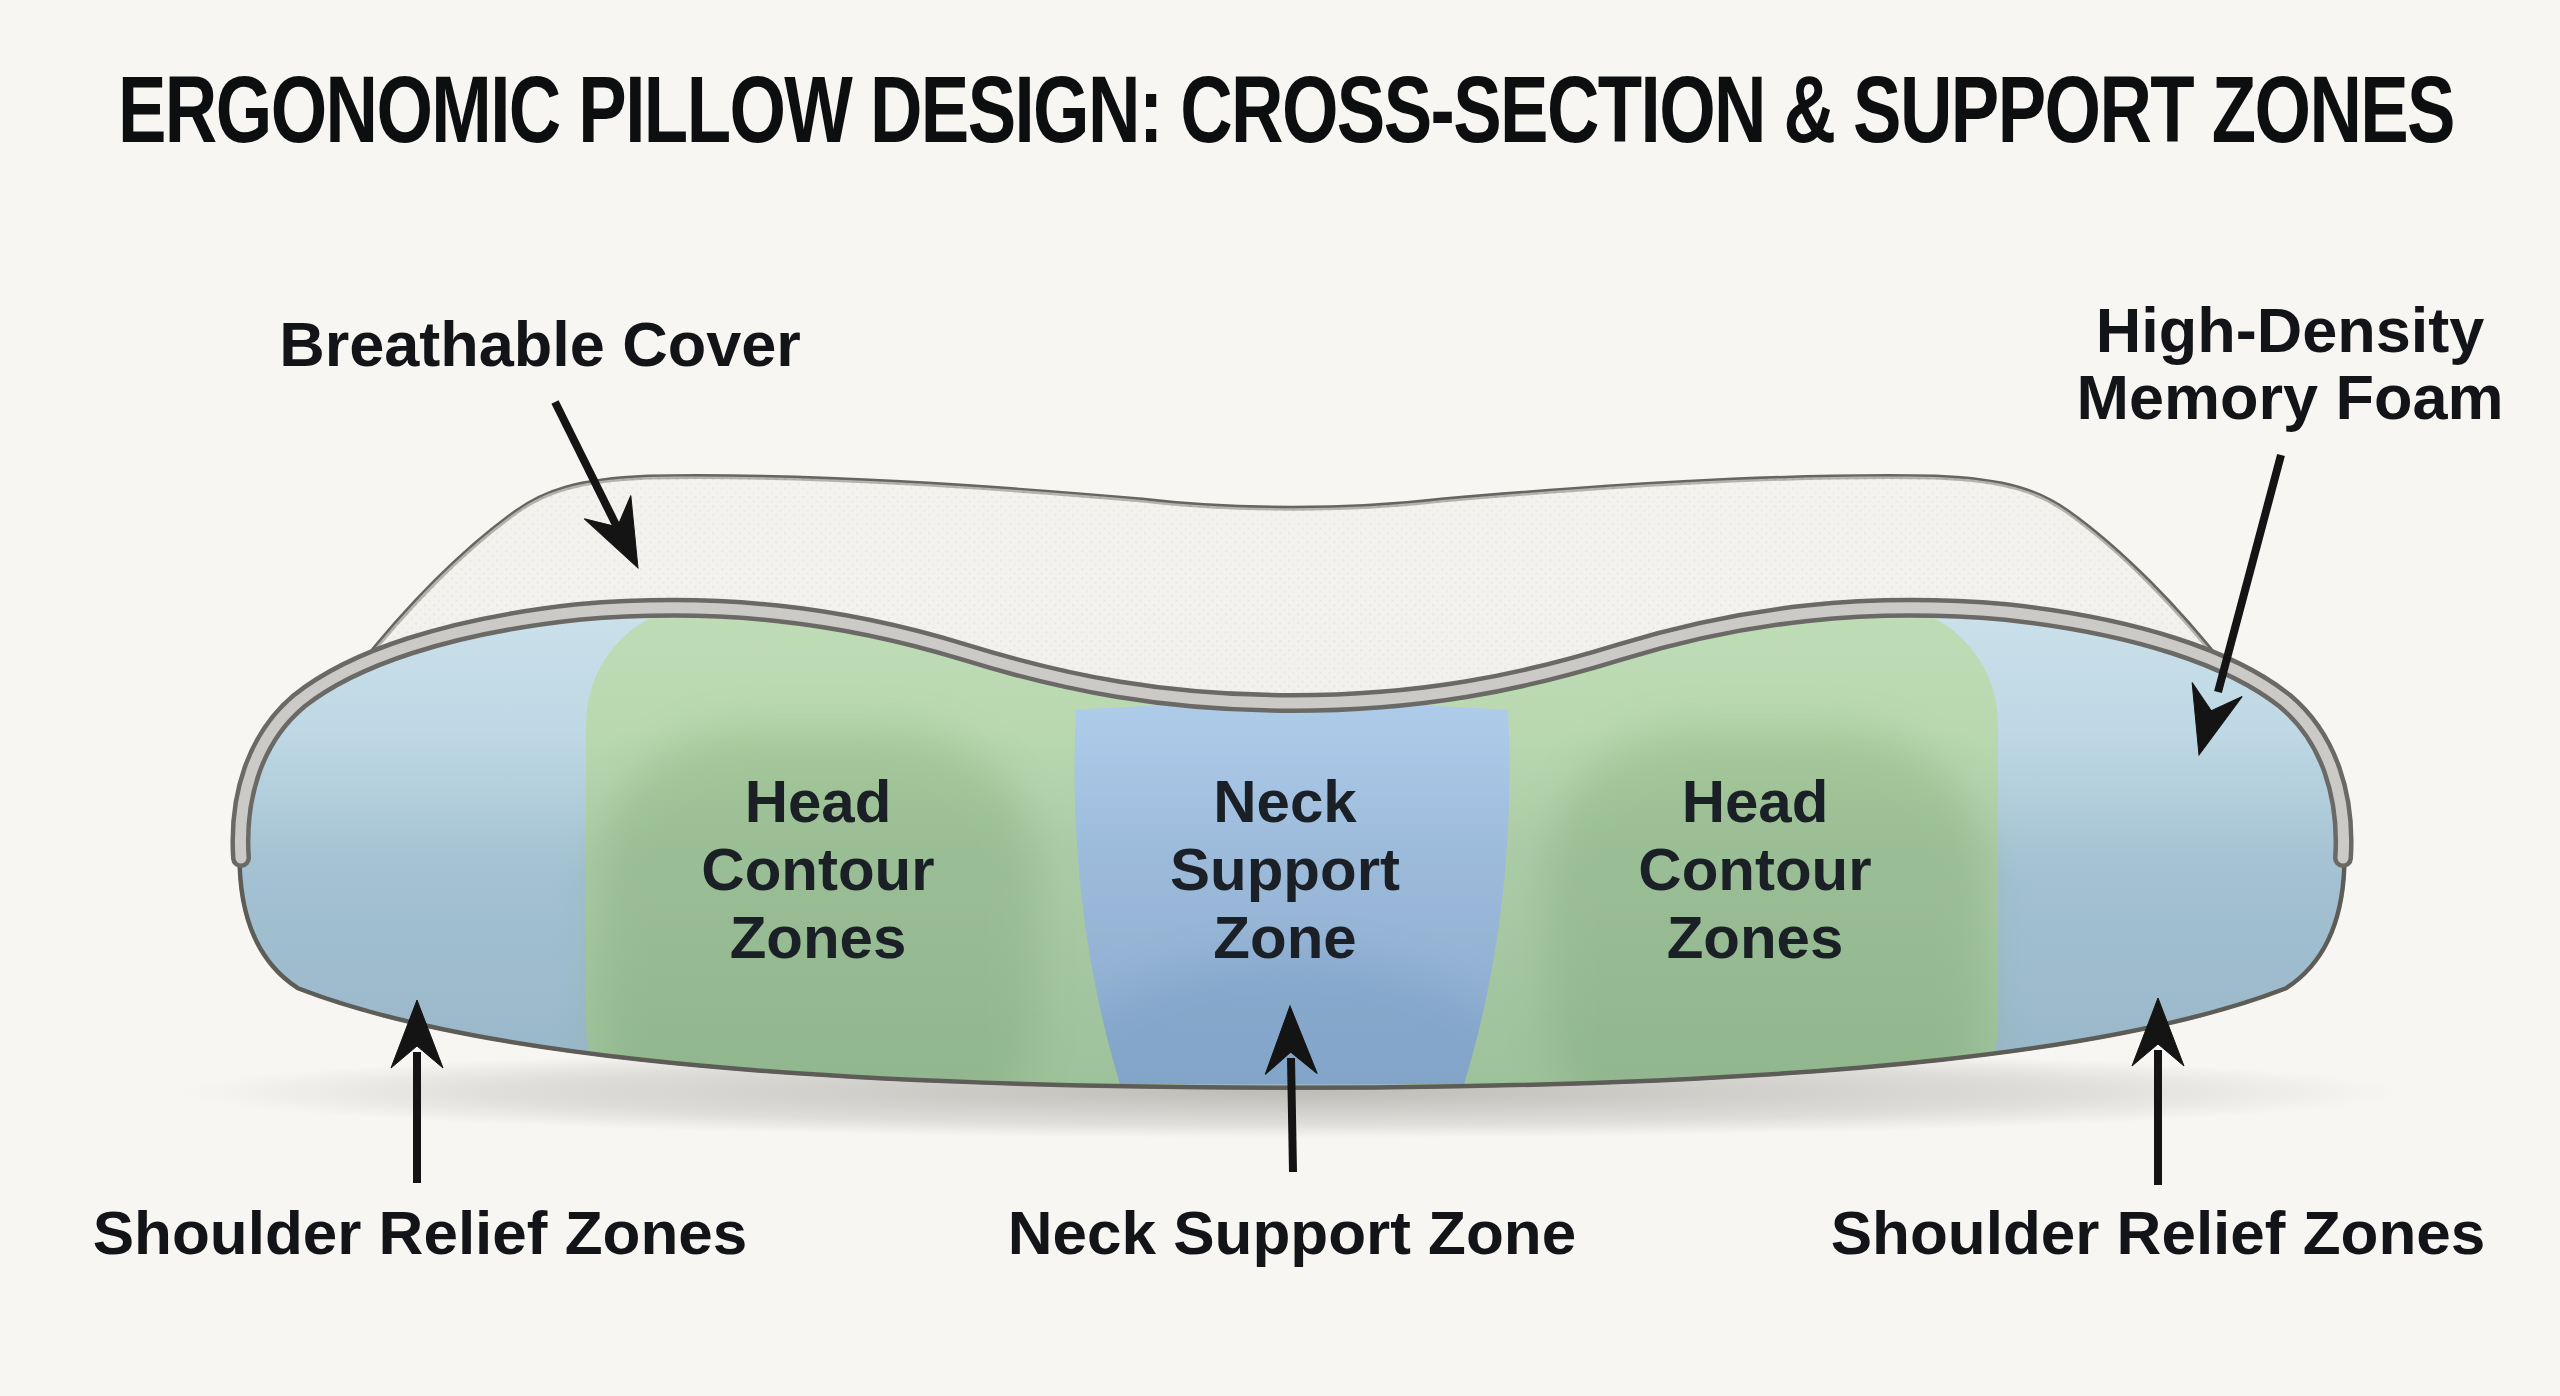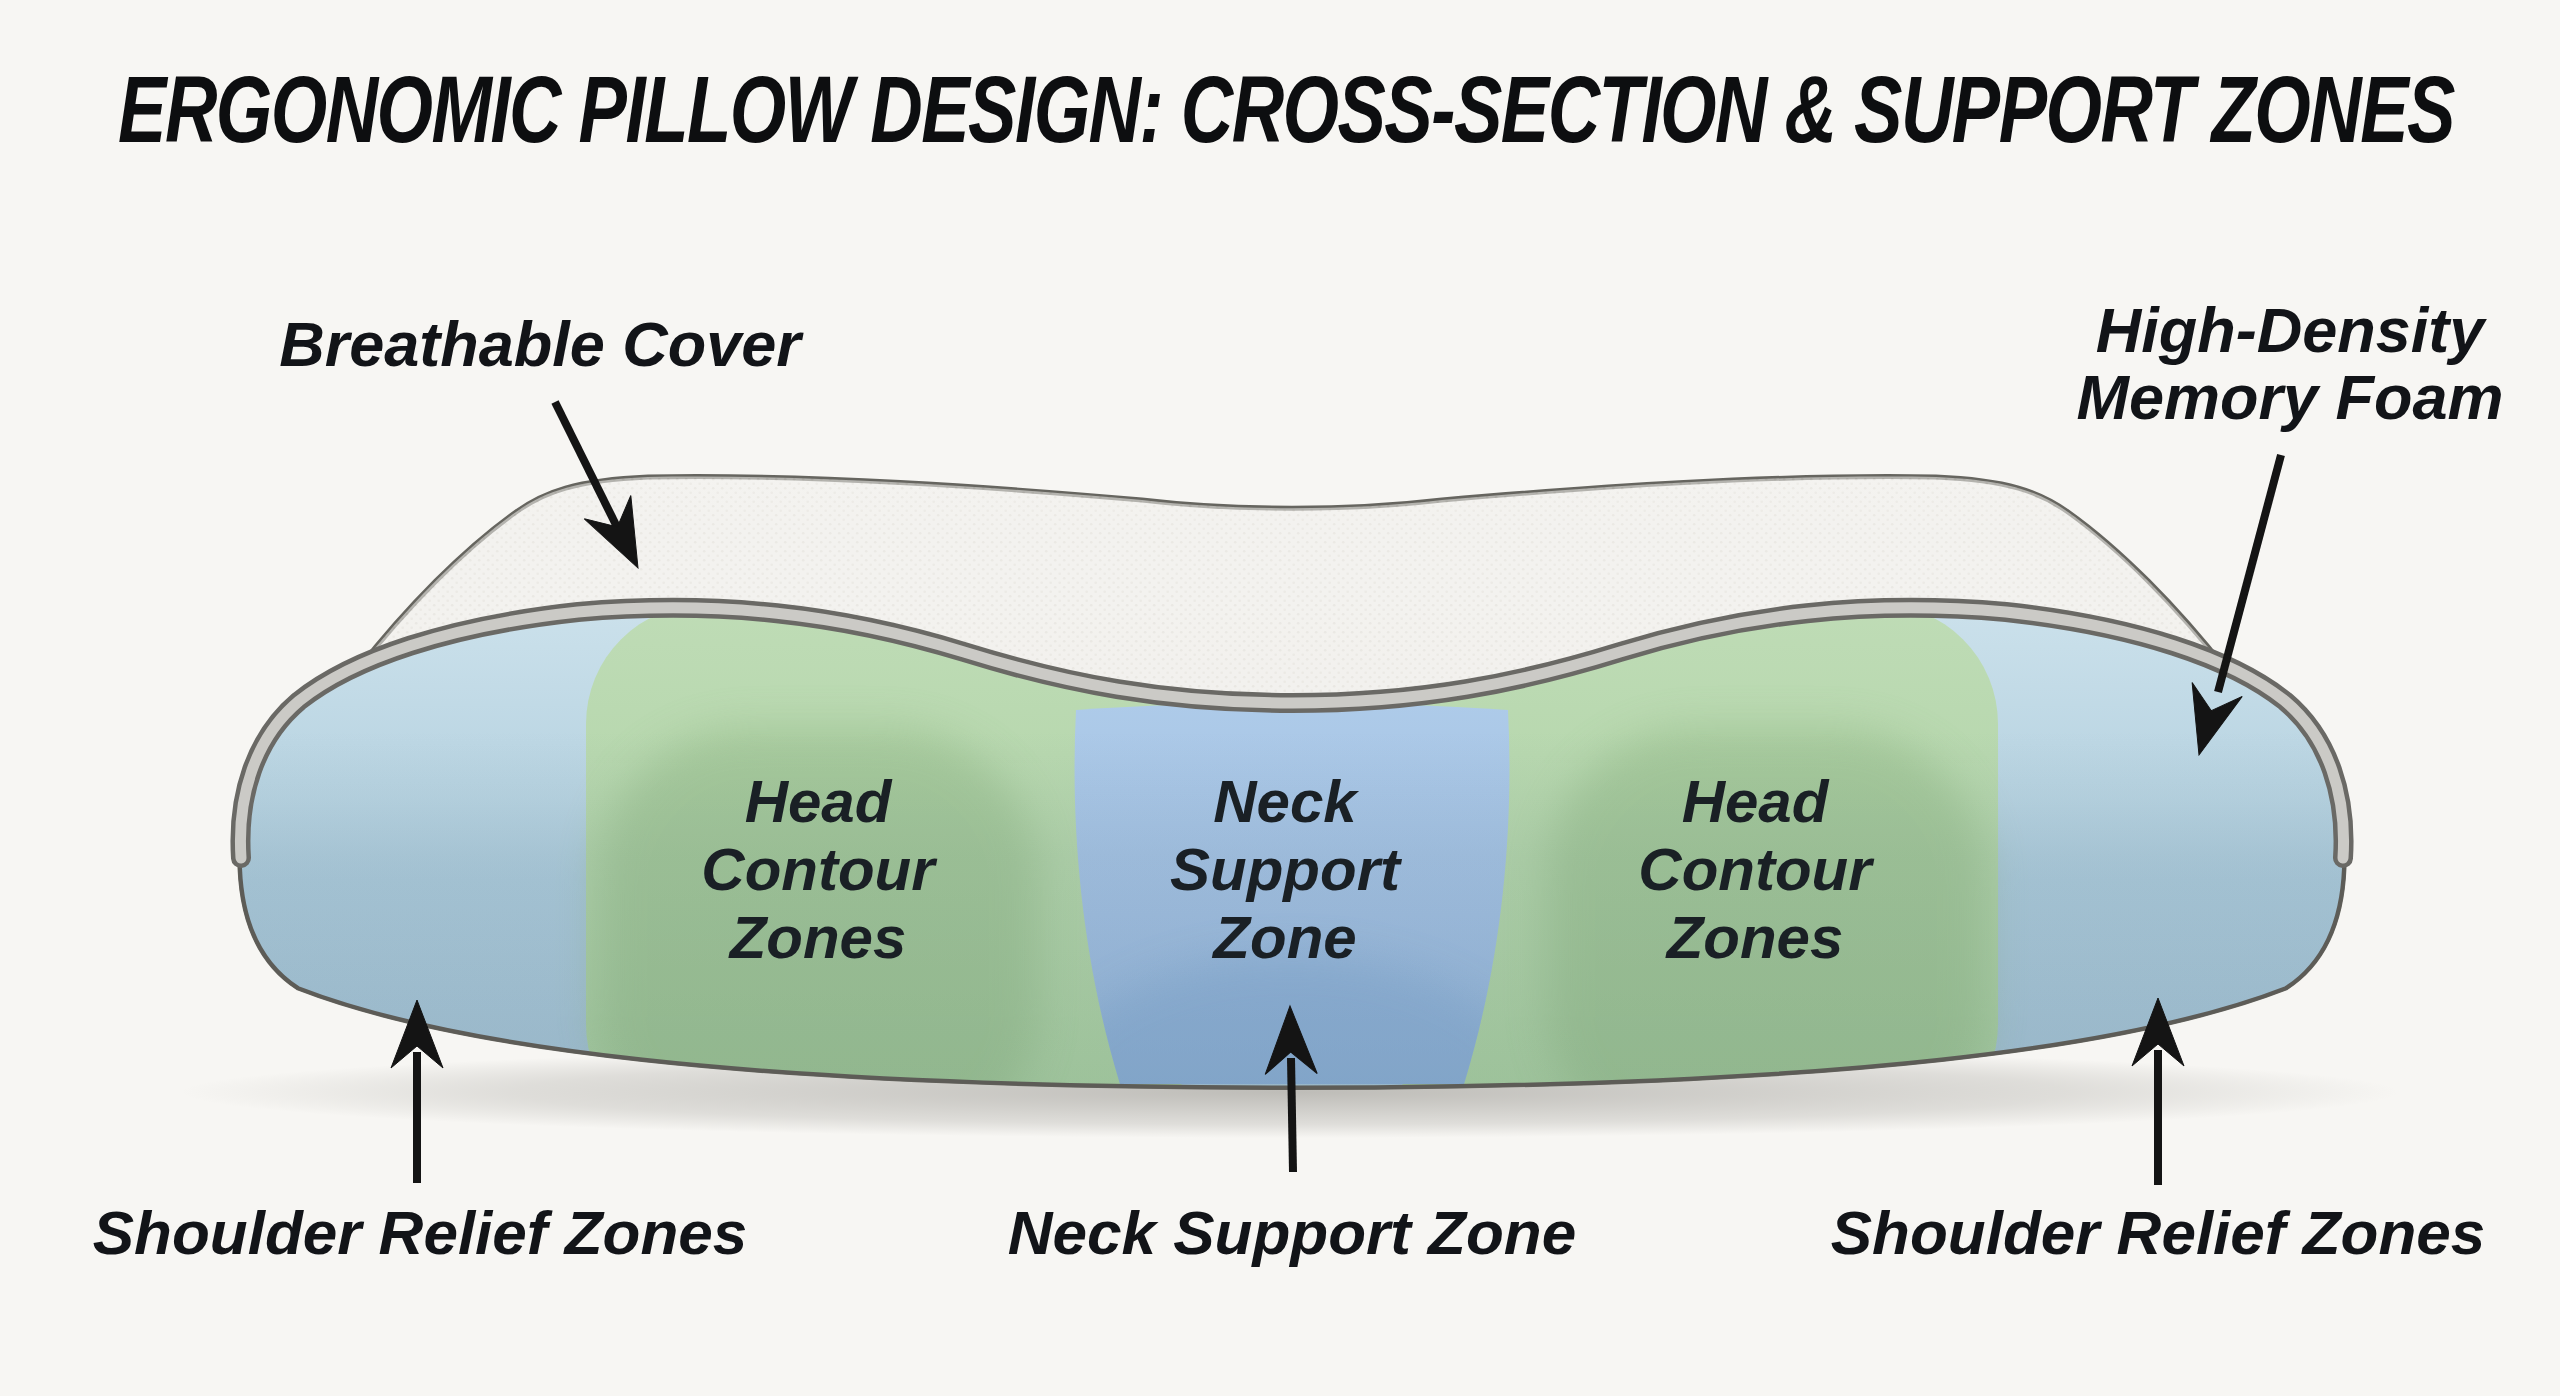--- a/index.html
+++ b/index.html
@@ -1,20 +1,19 @@
 <!DOCTYPE html>
 <html><head>
 <meta charset="utf-8">
 <style>
   html,body{margin:0;padding:0;background:#e9e8e5;}
   .stage{
     width:2560px;height:1396px;position:relative;overflow:hidden;
     background:#fdba74;
     font-family:"Liberation Sans", sans-serif;
-    font-style:italic;
   }
   svg{display:block;}
   text{fill:#15171a;}
   .title-text{font-weight:bold;font-size:94px;letter-spacing:-2px;fill:#0d0e10;}
   .callout-text{font-weight:bold;font-size:63px;fill:#121418;}
   .zone-text{font-weight:bold;font-size:60px;fill:#1a2025;}
   .bottom-text{font-weight:bold;font-size:62px;fill:#121418;}
 </style>
 </head>
 <body>

